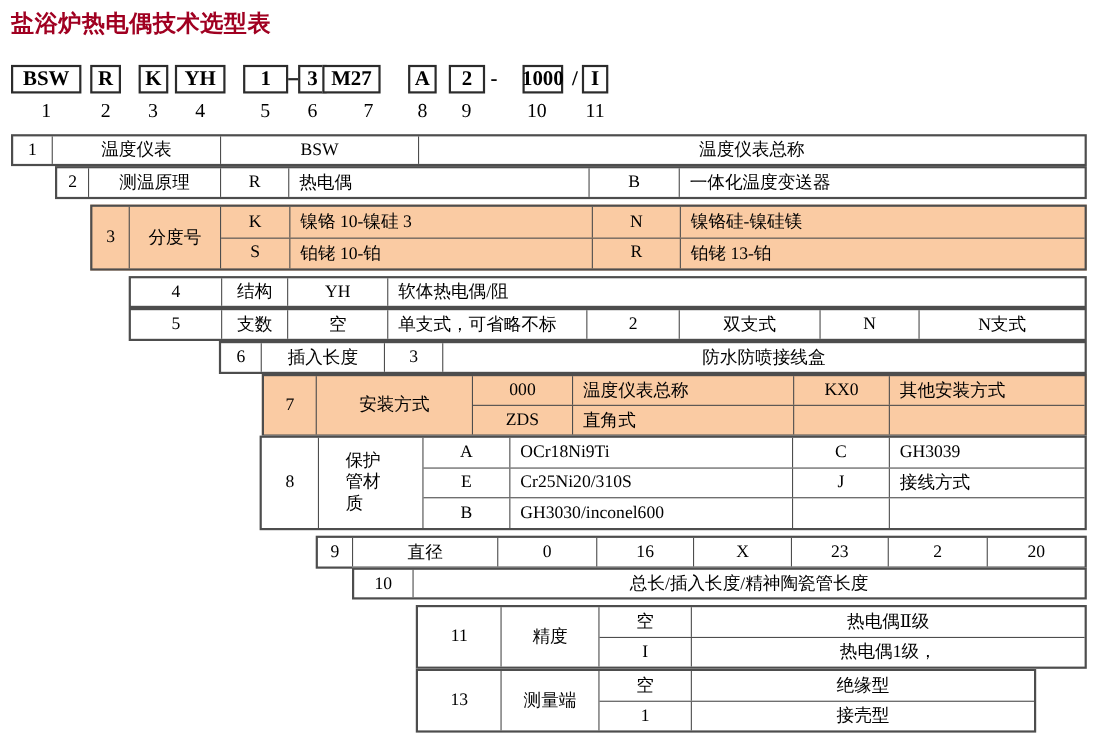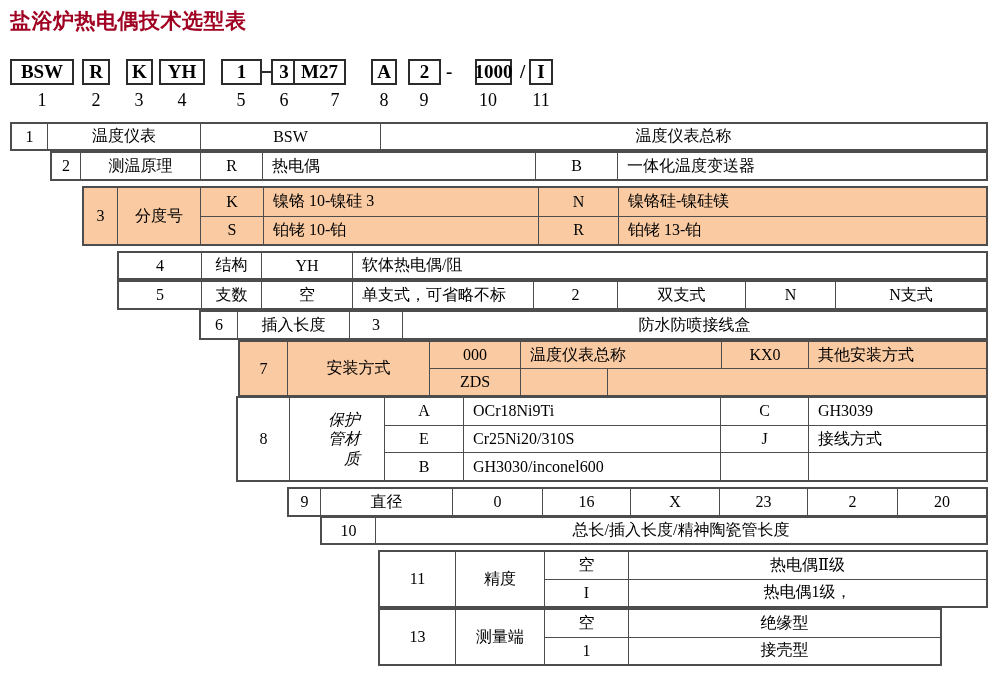--- a/index.html
+++ b/index.html
@@ -13,21 +13,21 @@
   .connector{position:absolute;top:71px;height:2px;background:#2b2b2b;}
   .codenum{position:absolute;top:90px;width:30px;text-align:center;font-size:18px;}
   
   .band{position:absolute;display:flex;box-sizing:border-box;border:2px solid #4d4d4d;background:#fff;}
   .band.peach{background:#FACBA3;}
   .cell{box-sizing:border-box;display:flex;align-items:center;justify-content:center;
         font-size:16px;white-space:nowrap;flex:0 0 auto;border-left:1px solid #4d4d4d;overflow:hidden;}
   .band > .cell:first-child{border-left:none;}
   .cell.left{justify-content:flex-start;padding-left:9px;padding-right:4px;}
   .cell.fill{flex:1 1 auto;}
-  .cell.wrap{white-space:normal;text-align:right;line-height:1.2;padding:0 24px;font-style:italic;}
+  .cell.wrap{white-space:normal;text-align:left;line-height:1.2;padding:0 24px;}
   .subcol{display:flex;flex-direction:column;flex:1 1 auto;border-left:1px solid #4d4d4d;min-width:0;}
   .subrow{display:flex;flex:1 1 0;min-height:0;}
   .subrow > .cell:first-child{border-left:none;}
   .subrow + .subrow{border-top:1px solid #4d4d4d;}
 </style>
 </head>
 <body>
 
 <div class="page">
 
@@ -125,20 +125,21 @@
     <div class="cell" style="width:142px">安装方式</div>
     <div class="subcol">
       <div class="subrow">
         <div class="cell" style="width:90px">000</div>
         <div class="cell left" style="width:201px">温度仪表总称</div>
         <div class="cell" style="width:87px">KX0</div>
         <div class="cell left fill">其他安装方式</div>
       </div>
       <div class="subrow">
         <div class="cell" style="width:90px">ZDS</div>
+        <div class="cell left" style="width:201px">直角式</div>
         <div class="cell" style="width:87px"></div>
         <div class="cell left fill"></div>
       </div>
     </div>
   </div>
 
   <div class="band" style="left:236px;top:396px;width:752px;height:86px">
     <div class="cell" style="width:51px">8</div>
     <div class="cell wrap" style="width:95px">保护管材质</div>
     <div class="subcol">

